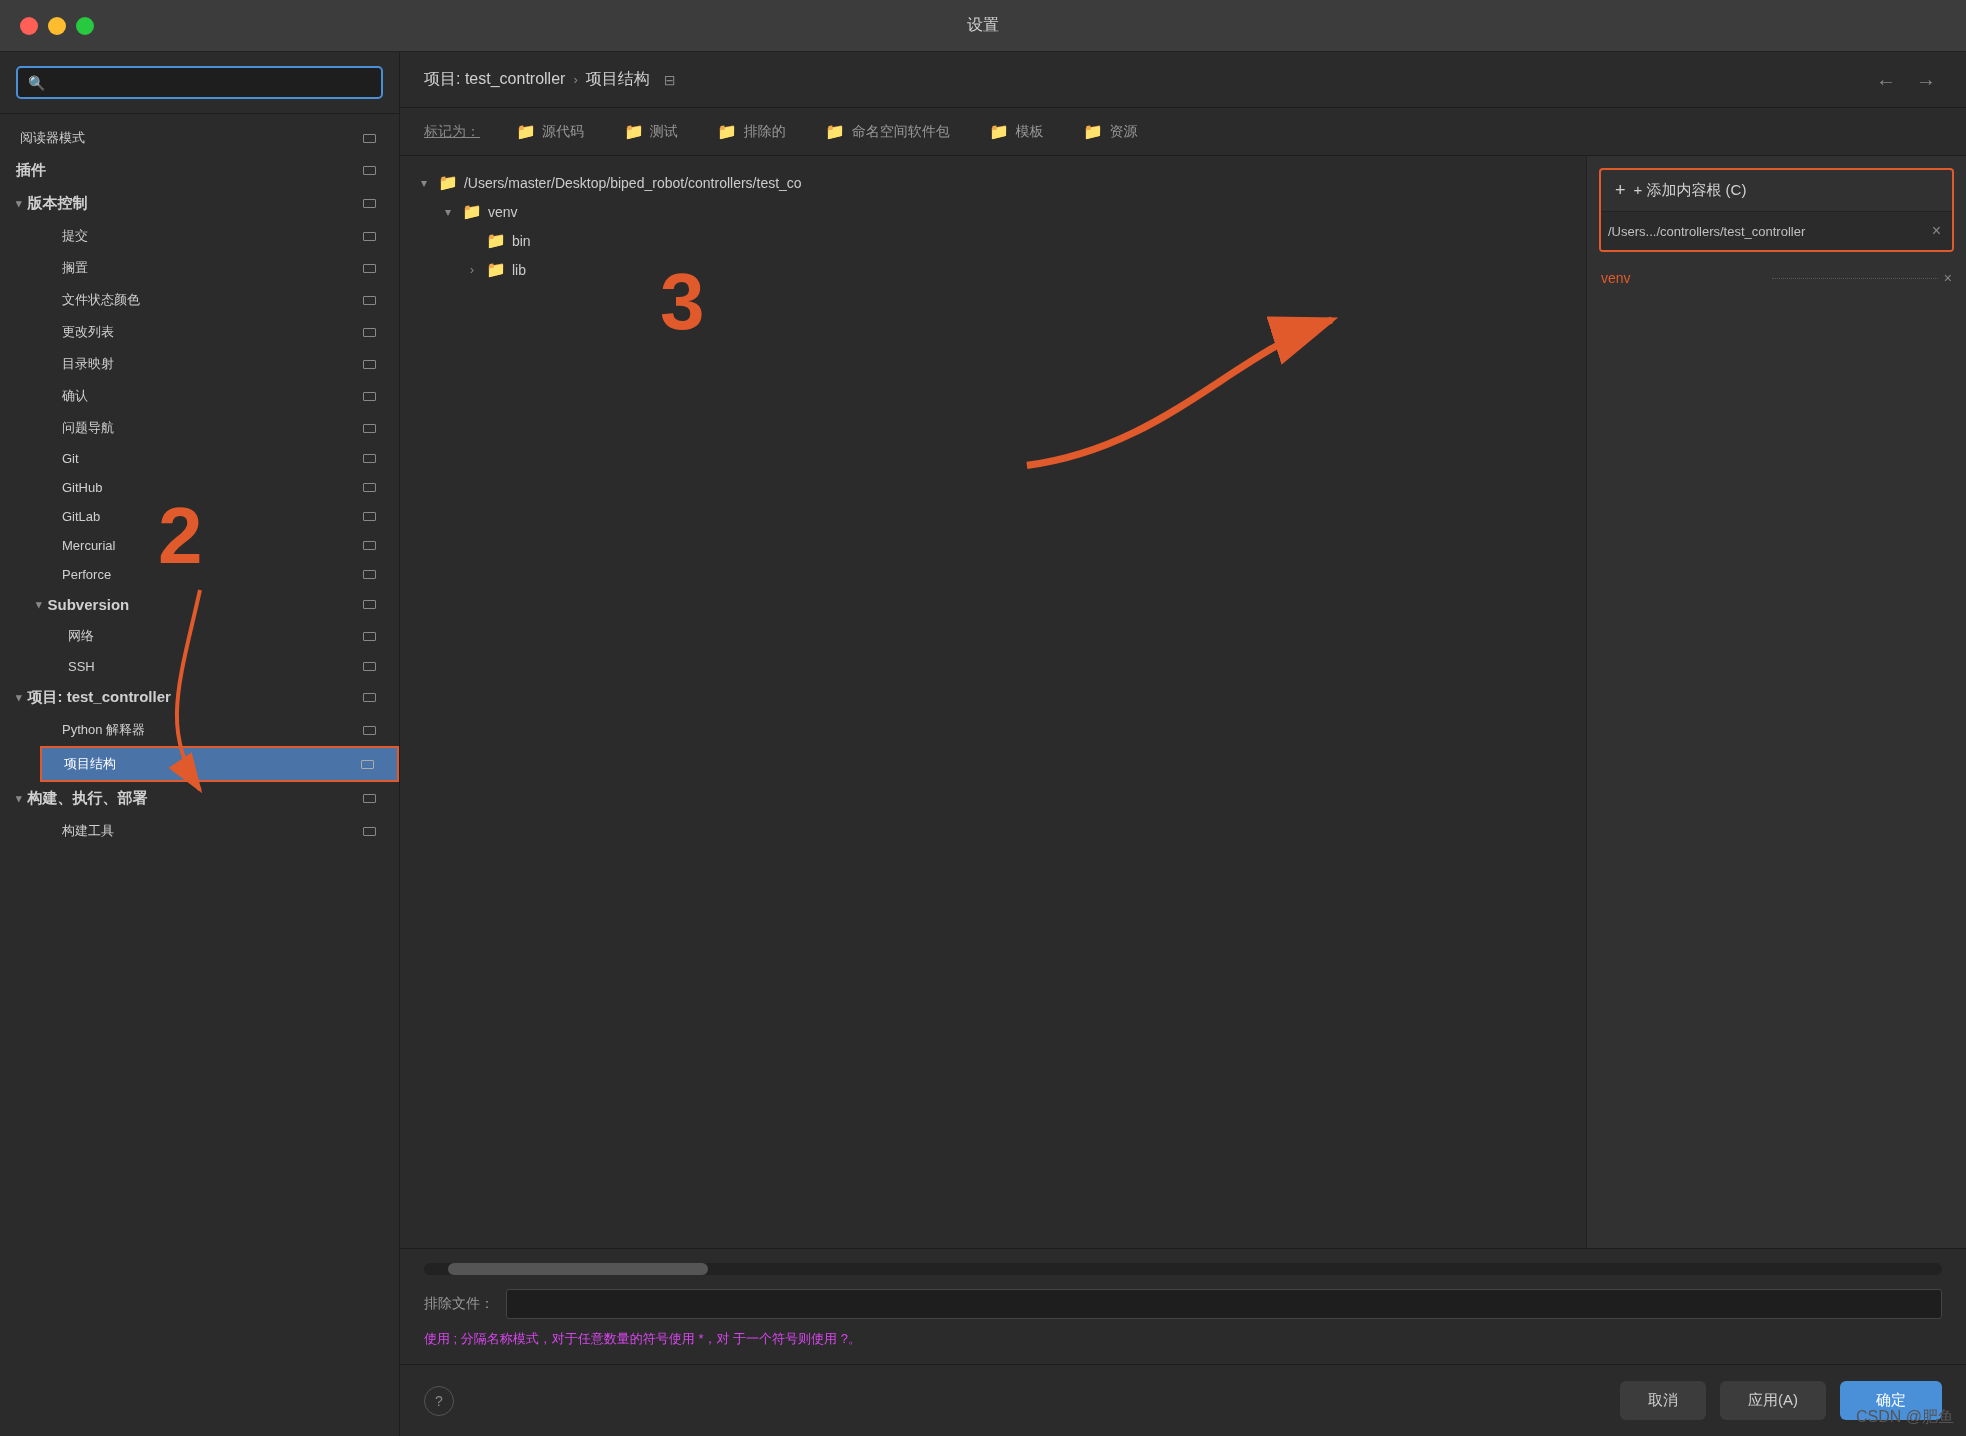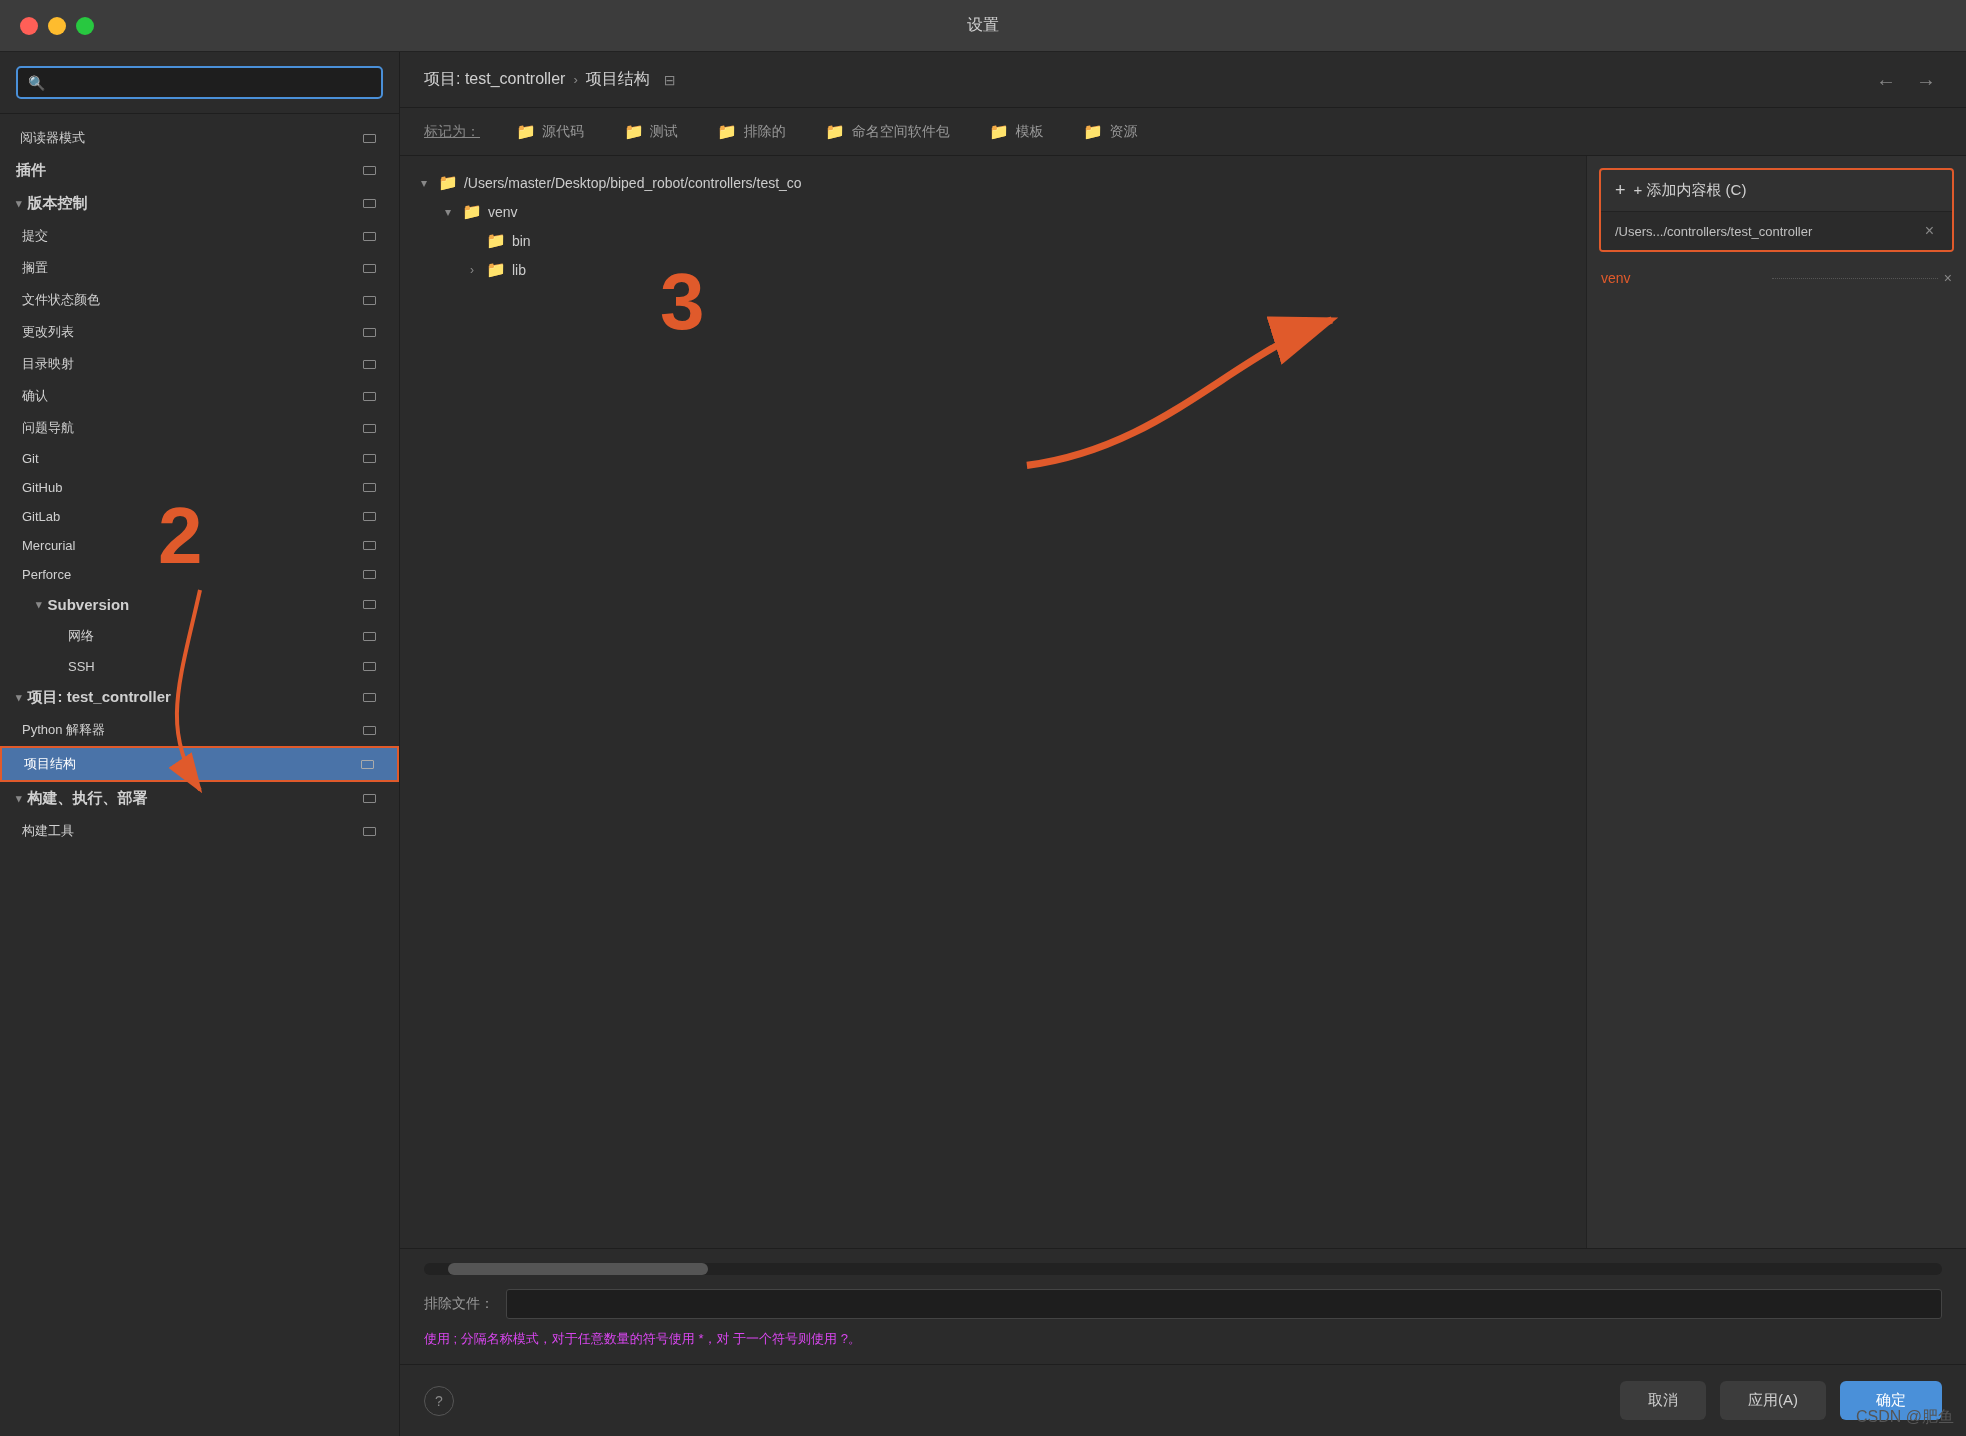--- a/index.html
+++ b/index.html
@@ -133,20 +133,21 @@
     .sidebar-group .group-label { flex: 1; }
     .sidebar-group .item-icon {
       width: 20px;
       height: 14px;
       display: flex;
       align-items: center;
       margin-left: auto;
     }
     .sidebar-child {
       padding-left: 22px;
+      margin-left: 40px;
     }
 
     
     .content {
       flex: 1;
       display: flex;
       flex-direction: column;
       background: #2b2b2b;
     }
     .content-header {
@@ -260,21 +261,21 @@
       cursor: pointer;
       color: #d0d0d0;
       font-size: 15px;
       border-bottom: 1px solid #222;
       gap: 8px;
     }
     .rp-add-plus { font-size: 18px; color: #d0d0d0; }
     .rp-path-row {
       display: flex;
       align-items: center;
-      padding: 8px 14px;
+      padding: 8px 7px;
       background: #2b2b2b;
       font-size: 13px;
       color: #c0c0c0;
     }
     .rp-path-text { flex: 1; }
     .rp-close-btn {
       background: transparent;
       border: none;
       color: #888;
       font-size: 16px;

